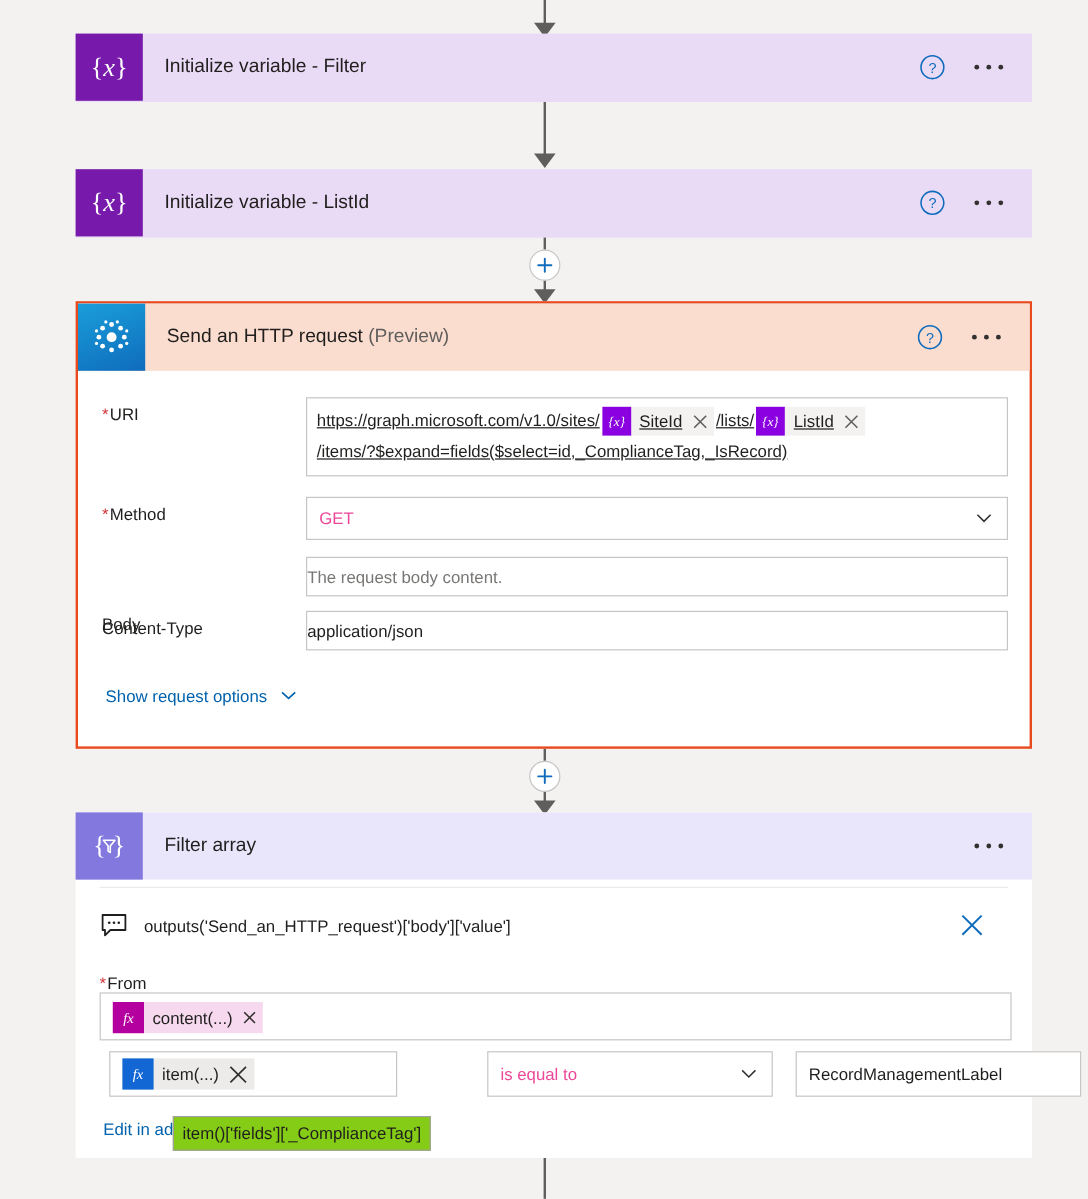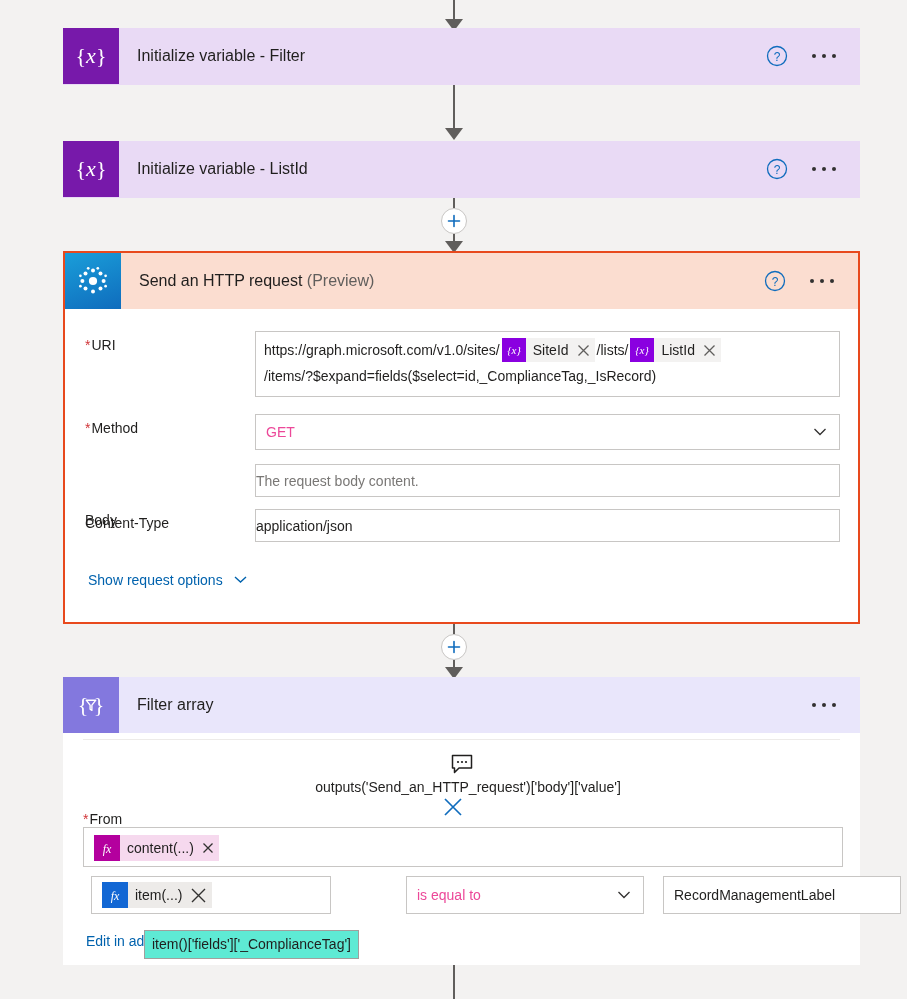--- a/index.html
+++ b/index.html
@@ -155,21 +155,21 @@
     padding: 6px 0;
     line-height: 20px;
   }
   .ftext.placeholder { color: #797775; }
 
   .uri-box {
     display: block;
     line-height: 26px;
     padding: 5px 8px;
   }
-  .uri-line { display: flex; align-items: center; flex-wrap: nowrap; }
+  .uri-line { display: flex; align-items: flex-end; flex-wrap: nowrap; text-decoration: underline; }
 
   
   .token {
     display: inline-flex;
     align-items: center;
     background: #f3f2f1;
     height: 24px;
     margin: 0 2px;
     vertical-align: middle;
   }
@@ -230,21 +230,21 @@
   .comment-text {
     flex: 1 1 auto;
     font-size: 14px;
     color: #201f1e;
     padding-left: 13px;
     white-space: nowrap;
   }
 
   .tooltip {
     position: absolute;
-    background: #5eead4;
+    background: #84cc16;
     border: 1px solid #a19f9d;
     font-size: 14px;
     color: #201f1e;
     padding: 4px 7px;
     white-space: nowrap;
     line-height: 19px;
   }
 
   .divider {
     position: absolute;
@@ -471,21 +471,21 @@
         <span class="ellipsis">
           <i></i>
             <i></i>
             <i></i>
         </span>
       </div>
     </div>
 
     <div class="divider" style="left:20px; top:62px; width:757px;"></div>
 
-    <div class="comment-row" style="position:absolute; left:20px; top:75px; width:757px; height:40px;flex-direction:column;">
+    <div class="comment-row" style="position:absolute; left:20px; top:75px; width:757px; height:40px;">
       <span>
         <svg width="24" height="24" viewBox="0 0 24 24">
           <path d="M2.5 3.5 H21.5 V16 H9 L4.5 20.5 V16 H2.5 Z" fill="none" stroke="#201f1e" stroke-width="1.5" stroke-linejoin="round"></path>
           <circle cx="8" cy="10" r="1.1" fill="#201f1e"></circle>
           <circle cx="12" cy="10" r="1.1" fill="#201f1e"></circle>
           <circle cx="16" cy="10" r="1.1" fill="#201f1e"></circle>
         </svg>
       </span>
       <span class="comment-text">outputs('Send_an_HTTP_request')['body']['value']</span>
       <span style="padding-right:18px;">

